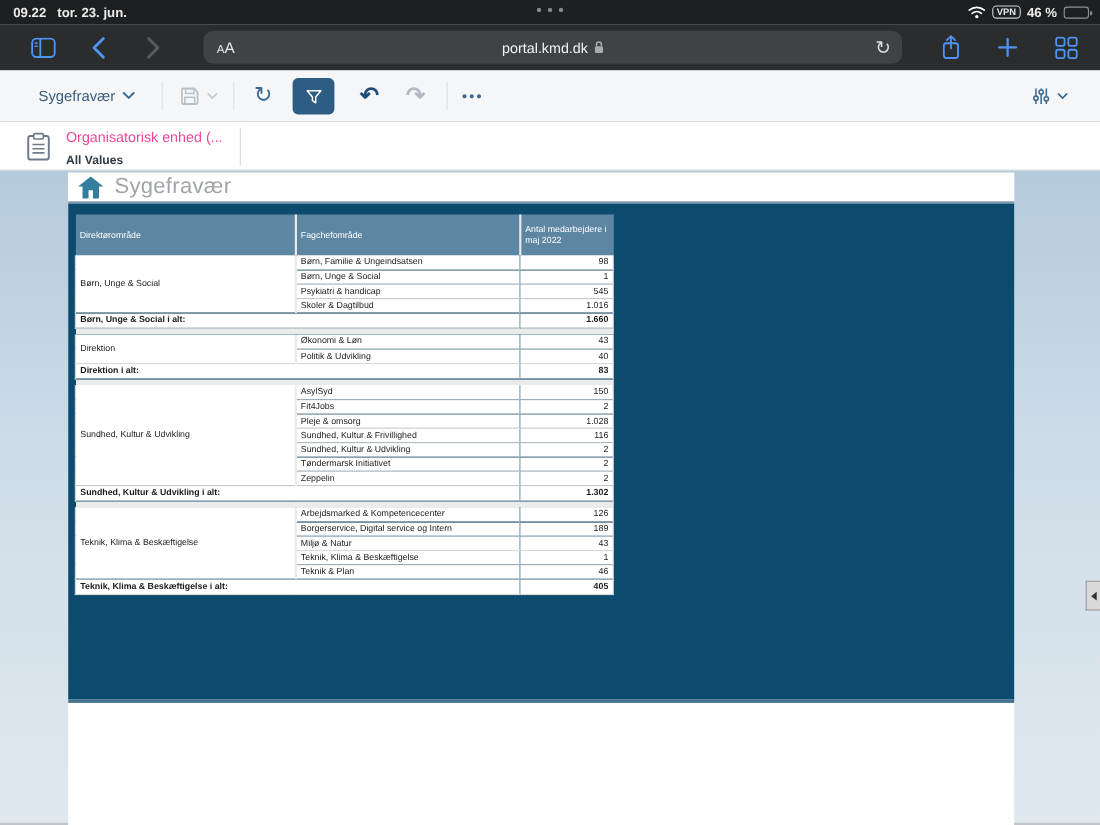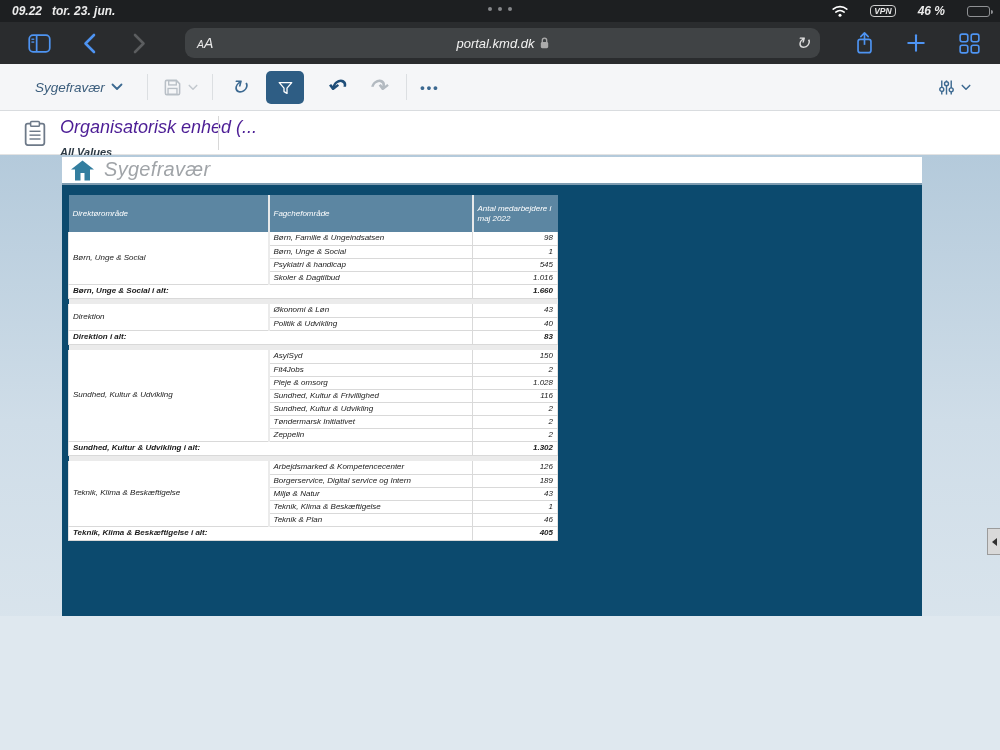--- a/index.html
+++ b/index.html
@@ -1,28 +1,28 @@
 <!DOCTYPE html>
 <html><head>
 <meta charset="utf-8">
 <style>
   * { margin:0; padding:0; box-sizing:border-box; }
   html,body { width:1000px; height:750px; overflow:hidden; }
   body { font-family:"Liberation Sans", sans-serif; background:#dfe8ef; }
-  #app { position:relative; width:1000px; height:616px; overflow:hidden;font-style:italic; }
+  #app { position:relative; width:1000px; height:750px; overflow:hidden; }
 
   
   .status-bar { position:absolute; left:0; top:0; width:1000px; height:22px;
     background:#1d1f21; color:#ececec; display:flex; align-items:center; }
   .sb-left { position:absolute; left:12px; top:0; height:22px; display:flex; align-items:center; gap:10px;
     font-size:12px; font-weight:700; }
   .sb-date { font-weight:600; }
   .sb-dots { position:absolute; left:0; right:0; top:7px; display:flex; justify-content:center; gap:6px; }
   .sb-dots i { width:4px; height:4px; border-radius:50%; background:#85878a; display:block; }
-  .sb-right { position:absolute; right:10px; top:0; height:22px; display:flex; align-items:center; gap:22px;
+  .sb-right { position:absolute; right:10px; top:0; height:22px; display:flex; align-items:center; gap:6px;
     font-size:12px; font-weight:600;text-align:center; }
   .vpn-badge { font-size:8.5px; font-weight:700; border:1px solid #cfcfcf; border-radius:4px;
     padding:0 3px; line-height:10px; height:12px; display:flex; align-items:center; color:#e8e8e8;}
   .battery { position:relative; width:23px; height:11px; border:1px solid #8f9194; border-radius:3px; padding:1px; }
   .battery .fill { width:46%; height:100%; background:#ffffff; border-radius:1px; }
   .battery .tip { position:absolute; right:-4px; top:3px; width:2.5px; height:4px; background:#8f9194;
     border-radius:0 2px 2px 0; }
 
   
   .safari-bar { position:absolute; left:0; top:22px; width:1000px; height:42px; background:#2a2c2e; }
@@ -47,21 +47,21 @@
     border-radius:5px; display:flex; align-items:center; justify-content:center; border:none; }
   .undo-glyph { font-size:21px; color:#1f4e79; font-weight:700; }
   .redo-glyph { font-size:21px; color:#b3bac1; font-weight:700; }
   .more-dots { font-size:13px; color:#3c6991; letter-spacing:2px; font-weight:700; }
 
   
   .filter-bar { position:absolute; left:0; top:111px; width:1000px; height:44px; background:#ffffff;
     border-bottom:1px solid #e3e3e3; box-shadow:0 2px 3px rgba(0,0,0,0.07); }
   .fb-icon { position:absolute; left:24px; top:9px; }
   .fb-text { position:absolute; left:60px; top:6px; }
-  .fb-title { font-size:18px; color:#4c1d95; }
+  .fb-title { font-size:13px; color:#ec4899; }
   .fb-value { font-size:11px; font-weight:700; color:#2e3b46; margin-top:8px; }
   .fb-sep { position:absolute; left:218px; top:5px; width:1px; height:34px; background:#d8d8d8; }
 
   
   .content { position:absolute; left:0; top:155px; width:1000px; height:595px;
     background:linear-gradient(180deg,#b4cadb 0%, #cfdde8 45%, #dfe8ef 100%);
     border-bottom:2px solid #c2c6ca; }
   .page { position:absolute; left:62px; top:2px; width:860px; height:593px; background:#ffffff; }
 
   .title-bar { position:absolute; left:0; top:0; width:860px; height:26px; background:#fff; }

